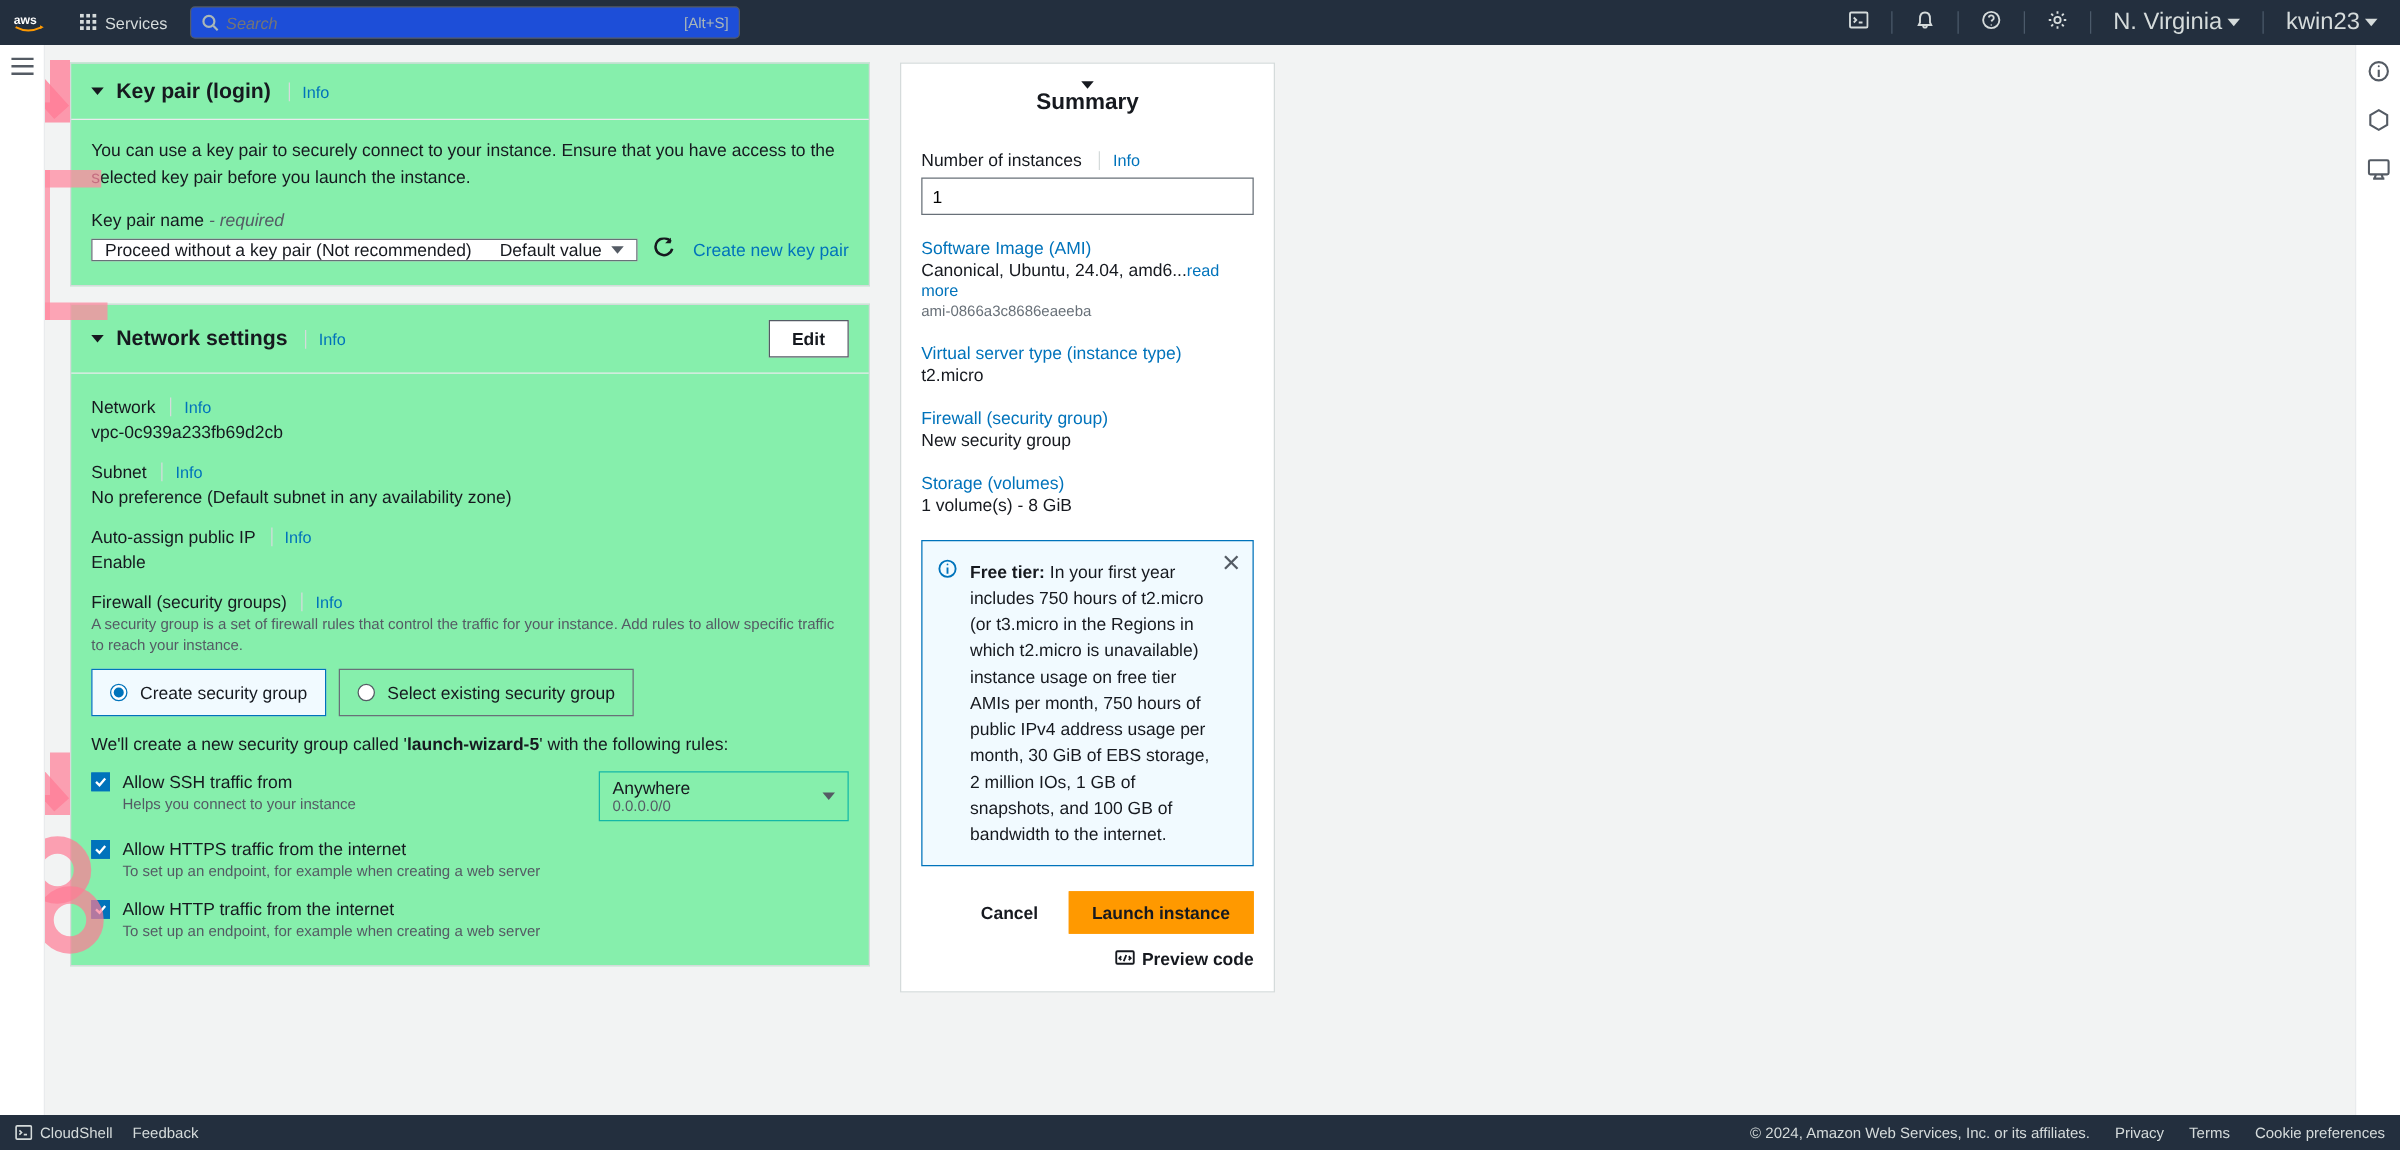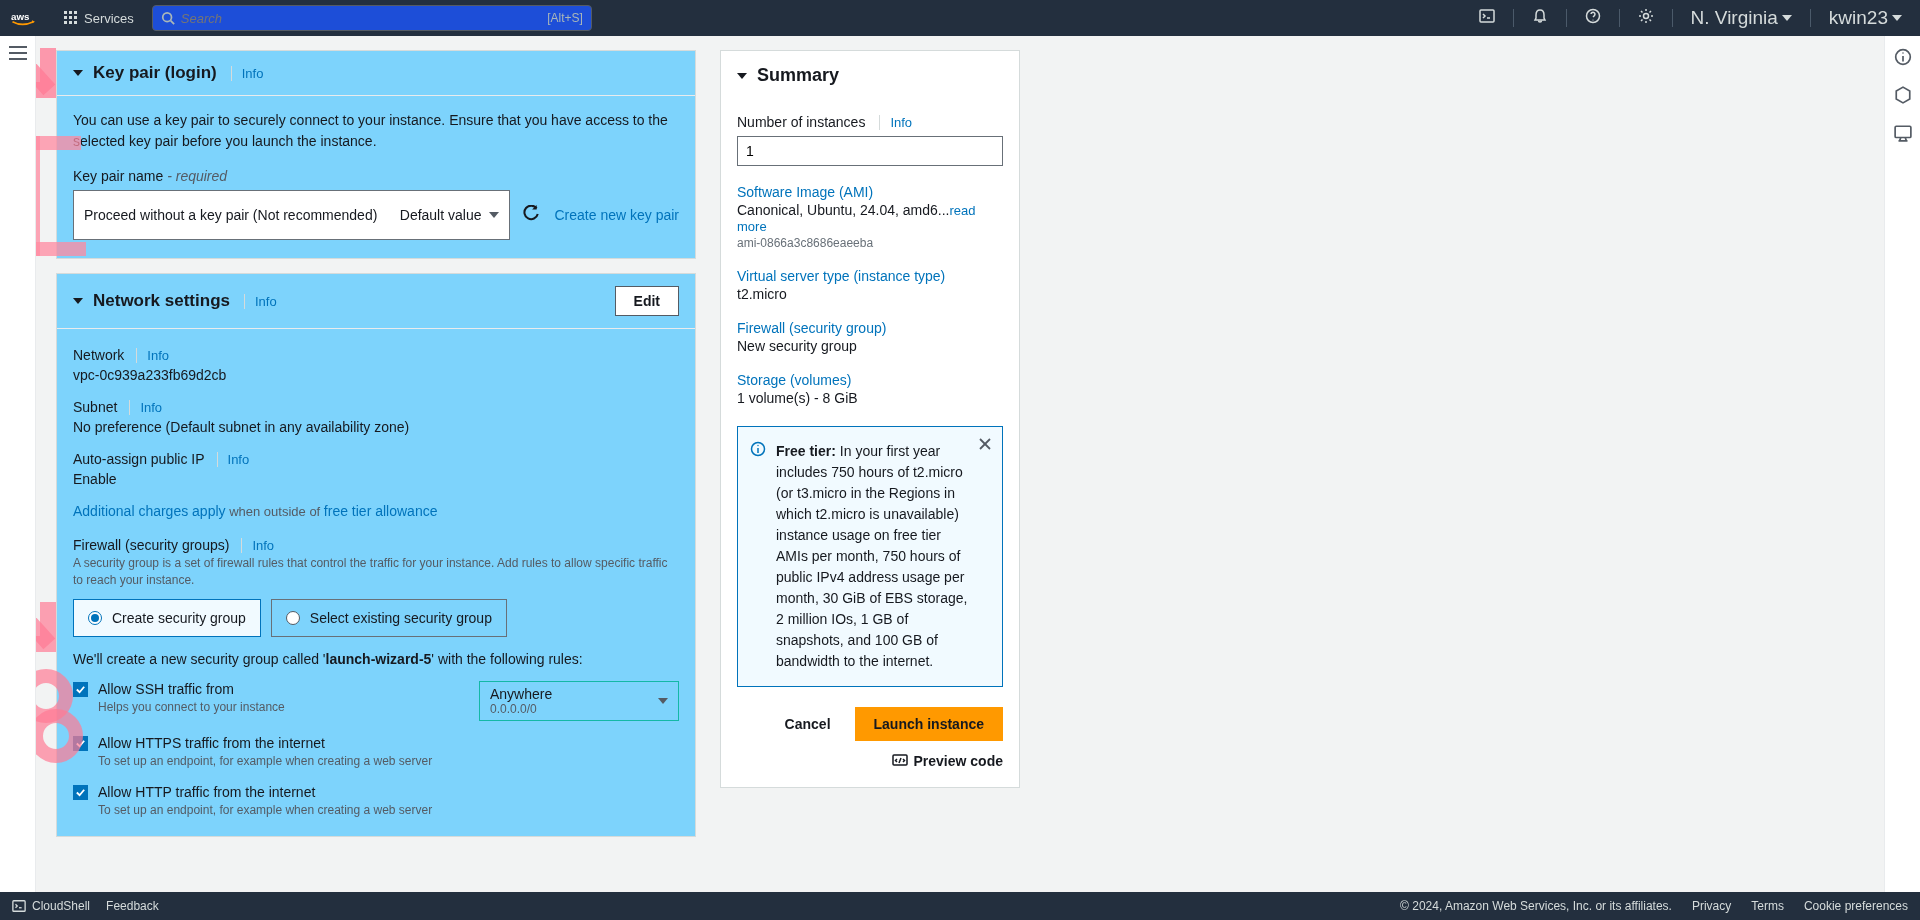--- a/index.html
+++ b/index.html
@@ -33,31 +33,31 @@
 .bottombar .left { display: flex; align-items: center; gap: 16px; }
 .bottombar .right { margin-left: auto; display: flex; align-items: center; gap: 20px; }
 .bottombar a { color: #d5dbdb; text-decoration: none; }
 
 
 .page { position: fixed; top: 36px; left: 36px; right: 36px; bottom: 28px; overflow: auto; padding: 0 20px 20px 20px; }
 .cols { display: flex; gap: 24px; align-items: flex-start; }
 .col-main { width: 640px; flex-shrink: 0; }
 .col-side { width: 300px; flex-shrink: 0; }
 
-.panel { background: #7dd3fc; border: 1px solid #d5dbdb; border-radius: 0; margin-top: 14px; }
+.panel { background: #86efac; border: 1px solid #d5dbdb; border-radius: 0; margin-top: 14px; }
 .panel-header { display: flex; align-items: center; padding: 12px 16px; border-bottom: 1px solid #e9ebed; gap: 10px; }
 .panel-header h2 { font-size: 17px; font-weight: 700; color: #16191f; }
 .caret-down { display: inline-block; width: 0; height: 0; border-left: 5px solid transparent; border-right: 5px solid transparent; border-top: 6px solid #16191f; }
 .info-link { color: #0073bb; font-size: 13px; text-decoration: none; border-left: 1px solid #d5dbdb; padding-left: 10px; margin-left: 4px; cursor: pointer; }
 .panel-body { padding: 14px 16px 18px 16px; font-size: 14px; }
 .desc { color: #16191f; line-height: 1.5; margin-bottom: 16px; }
 .field-label { font-size: 14px; margin-bottom: 6px; }
 .required { font-style: italic; color: #545b64; }
 .row { display: flex; align-items: center; gap: 12px; }
-.select-like { border: 1px solid #687078; background: #fff; height: 50px; display: flex; align-items: center; padding: 0 10px; font-size: 14px; cursor: pointer; }
+.select-like { border: 1px solid #687078; background: #fff; height: 18px; display: flex; align-items: center; padding: 0 10px; font-size: 14px; cursor: pointer; }
 .select-like.flex { flex: 1; justify-content: space-between; }
 .select-right { display: flex; align-items: center; gap: 8px; color: #16191f; }
 .tri-down { width: 0; height: 0; border-left: 5px solid transparent; border-right: 5px solid transparent; border-top: 6px solid #545b64; }
 .refresh-btn { width: 20px; height: 20px; cursor: pointer; color: #16191f; }
 .link { color: #0073bb; cursor: pointer; font-size: 14px; }
 .link-sm { color: #0073bb; cursor: pointer; font-size: 13px; }
 .edit-btn { border: 1px solid #545b64; background: #fff; padding: 6px 18px; font-size: 14px; font-weight: 600; color: #16191f; cursor: pointer; margin-left: auto; }
 .sub-label { display: flex; align-items: center; gap: 8px; margin-top: 4px; }
 .val { margin-top: 4px; color: #16191f; }
 .block { margin-bottom: 16px; }
@@ -73,21 +73,21 @@
 .checkbox { width: 15px; height: 15px; background: #0073bb; border: 1px solid #0073bb; display: inline-flex; align-items: center; justify-content: center; flex-shrink: 0; margin-top: 1px; }
 .checkbox svg { width: 11px; height: 11px; }
 .check-label { font-size: 14px; }
 .side-select { border: 1px solid #14b8a6; width: 200px; height: 40px; display: flex; flex-direction: column; justify-content: center; padding: 2px 28px 2px 10px; position: relative; cursor: pointer; margin-left: auto; }
 .side-select .tri { position: absolute; right: 10px; top: 50%; transform: translateY(-50%); }
 .side-select .v1 { font-size: 14px; }
 .side-select .v2 { font-size: 12px; color: #545b64; }
 
 
 .sum-panel { background: #fff; border: 1px solid #d5dbdb; margin-top: 14px; }
-.sum-header { padding: 14px 16px; display: flex; align-items: center; gap: 10px; }
+.sum-header { padding: 14px 16px; display: flex; align-items: center; gap: 0; flex-direction: column; }
 .sum-header h2 { font-size: 18px; font-weight: 700; }
 .sum-body { padding: 4px 16px 18px 16px; font-size: 14px; }
 .sum-field-row { display: flex; align-items: center; gap: 10px; margin-bottom: 6px; margin-top: 10px; }
 .sum-input { border: 1px solid #687078; width: 100%; height: 30px; padding: 0 8px; font-size: 14px; }
 .sum-link-h { color: #0073bb; font-size: 14px; cursor: pointer; }
 .sum-val { margin-top: 2px; }
 .sum-sub { font-size: 12px; color: #687078; margin-top: 2px; }
 .sum-block { margin-top: 18px; }
 .info-box { border: 1px solid #0073bb; background: #f1faff; padding: 14px 14px 14px 12px; margin-top: 20px; position: relative; display: flex; gap: 10px; }
 .info-box .i-icon { color: #0073bb; flex-shrink: 0; }
@@ -274,23 +274,20 @@
             </div>
             <div class="val">No preference (Default subnet in any availability zone)</div>
           </div>
           <div class="block">
             <div class="sub-label">
               <span>Auto-assign public IP</span>
               <a class="info-link">Info</a>
             </div>
             <div class="val">Enable</div>
           </div>
-          <div class="block">
-            <a class="link">Additional charges apply</a><span class="helper" style="display:inline;font-size:13px"> when outside of </span><a class="link">free tier allowance</a>
-          </div>
           <div class="block" style="margin-bottom:4px;">
             <div class="sub-label">
               <span>Firewall (security groups)</span>
               <a class="info-link">Info</a>
             </div>
             <div class="helper">A security group is a set of firewall rules that control the traffic for your instance. Add rules to allow specific traffic to reach your instance.</div>
             <div class="radio-row">
               <div class="radio-box selected">
                 <span class="radio-circle checked"></span>
                 <span>Create security group</span>

